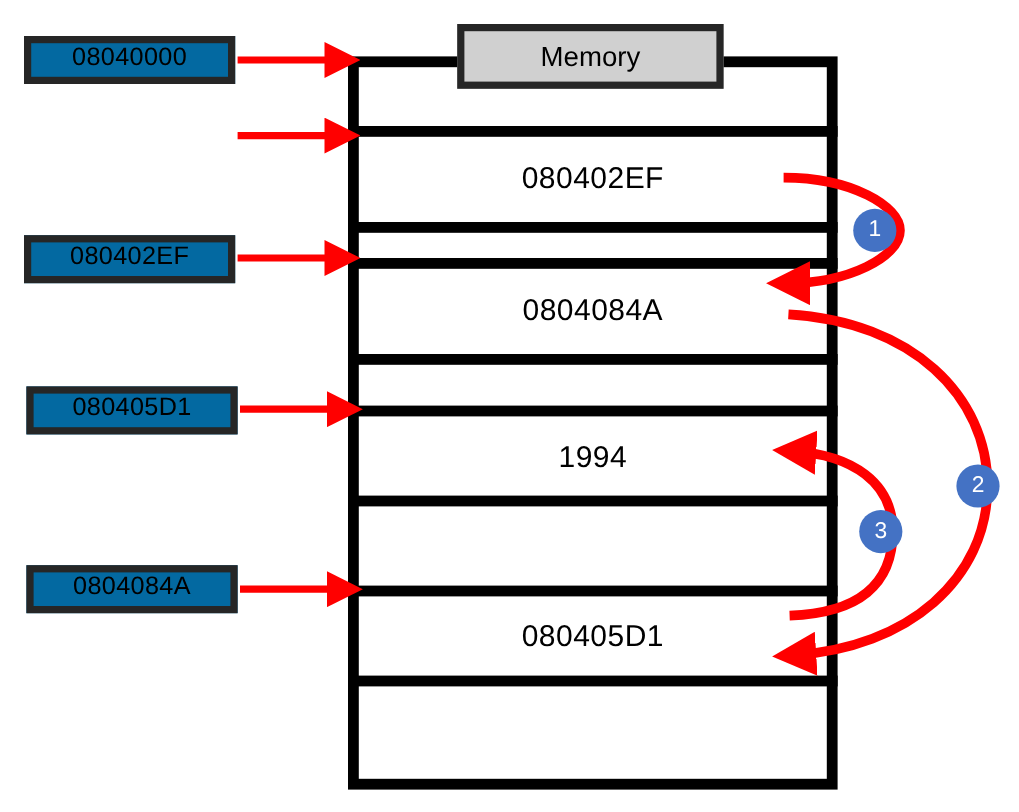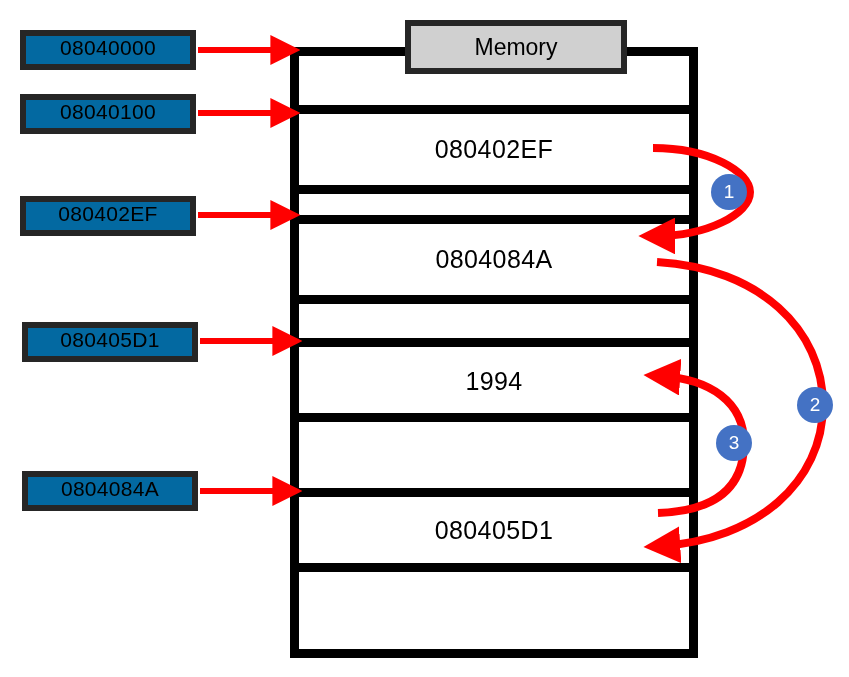--- a/index.html
+++ b/index.html
@@ -79,21 +79,20 @@
     height: 54px;
     background: #d0d0d0;
     border: 6px solid #262626;
     display: flex;
     align-items: center;
     justify-content: center;
     font-size: 23px;
     color: #000000;
     font-family: "Liberation Sans", sans-serif;
     z-index: 6;
-    margin-left: 24px;
   }
 
   
   .overlay {
     position: absolute;
     left: 0;
     top: 0;
     width: 849px;
     height: 677px;
     pointer-events: none;
@@ -119,23 +118,20 @@
 </style>
 </head>
 <body>
 
 <div id="stage">
 
   <div class="addr-label" style="left:20px;  top:30px;  width:176px; height:40px;">
     <span>08040000</span>
   </div>
 
-  <div class="addr-label" style="left:20px;  top:94px;  width:176px; height:40px;">
-    <span>08040100</span>
-  </div>
 
   <div class="addr-label" style="left:20px;  top:196px; width:176px; height:40px;">
     <span>080402EF</span>
   </div>
 
   <div class="addr-label" style="left:22px;  top:322px; width:176px; height:40px;">
     <span>080405D1</span>
   </div>
 
   <div class="addr-label" style="left:22px;  top:471px; width:176px; height:40px;">

